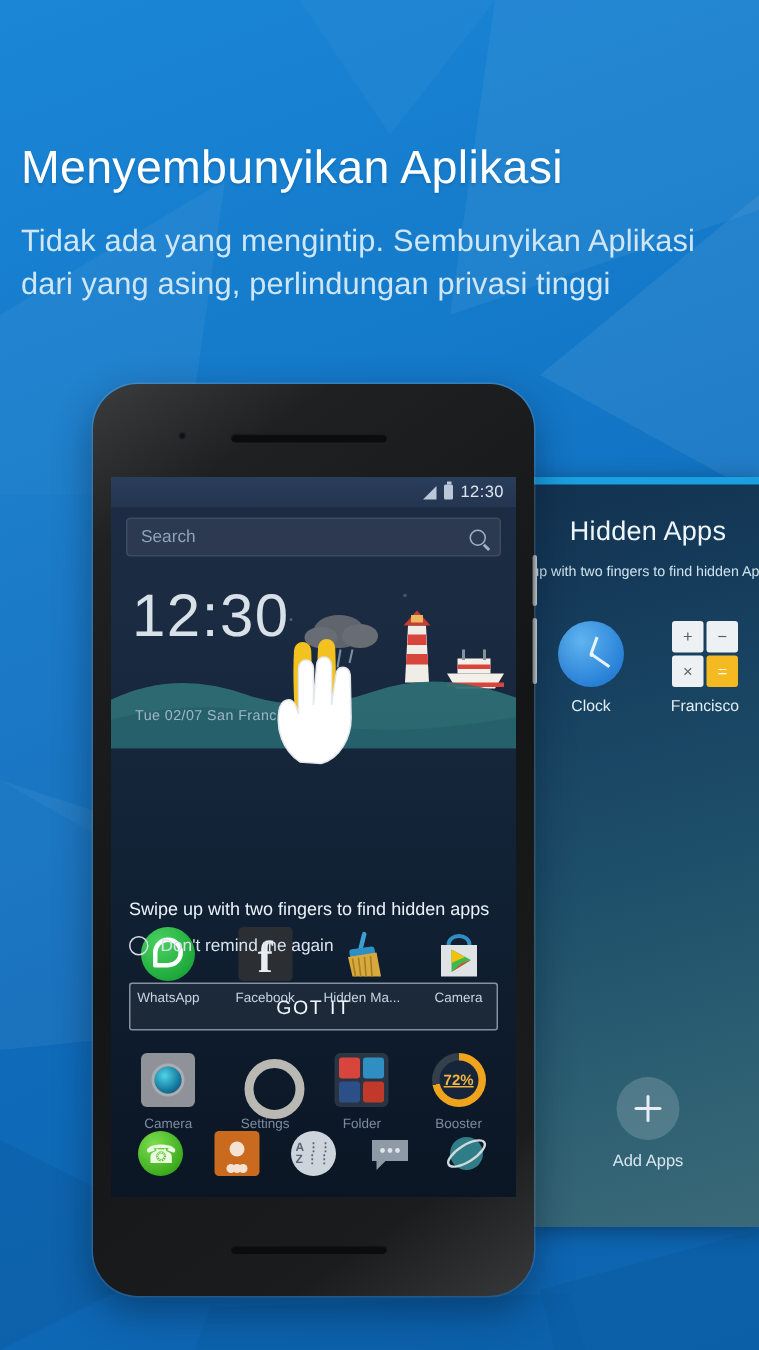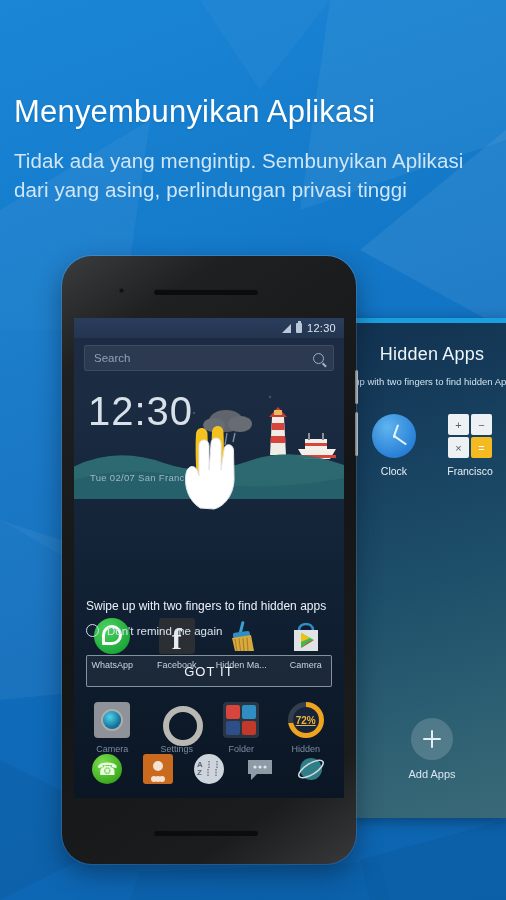--- a/index.html
+++ b/index.html
@@ -453,21 +453,21 @@
           <span style="background:#2f8ec2"></span>
           <span style="background:#2b4f86"></span>
           <span style="background:#c0392b"></span>
         </div>
         <div class="nm">Folder</div>
       </div>
       <div class="app">
         <div class="ic ic-booster">
           <em>72%</em>
         </div>
-        <div class="nm">Hidden</div>
+        <div class="nm">Booster</div>
       </div>
     </div>
 
     <div id="dialog">
       <div id="dlg-text">Swipe up with two fingers to find hidden apps</div>
       <div id="dlg-check">
         <div class="box"></div>
         <div class="lbl">Don't remind me again</div>
       </div>
       <div id="gotit">GOT IT</div>

